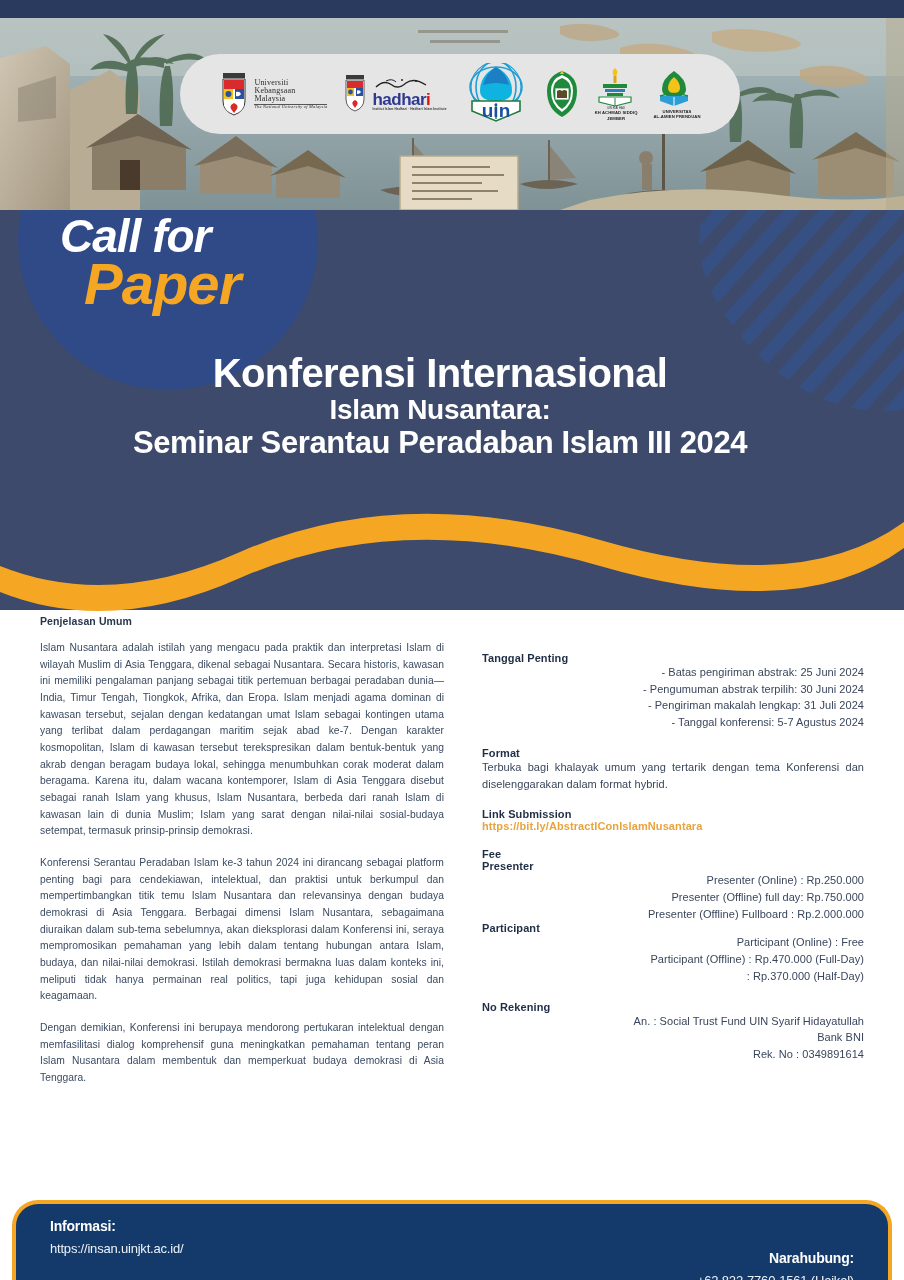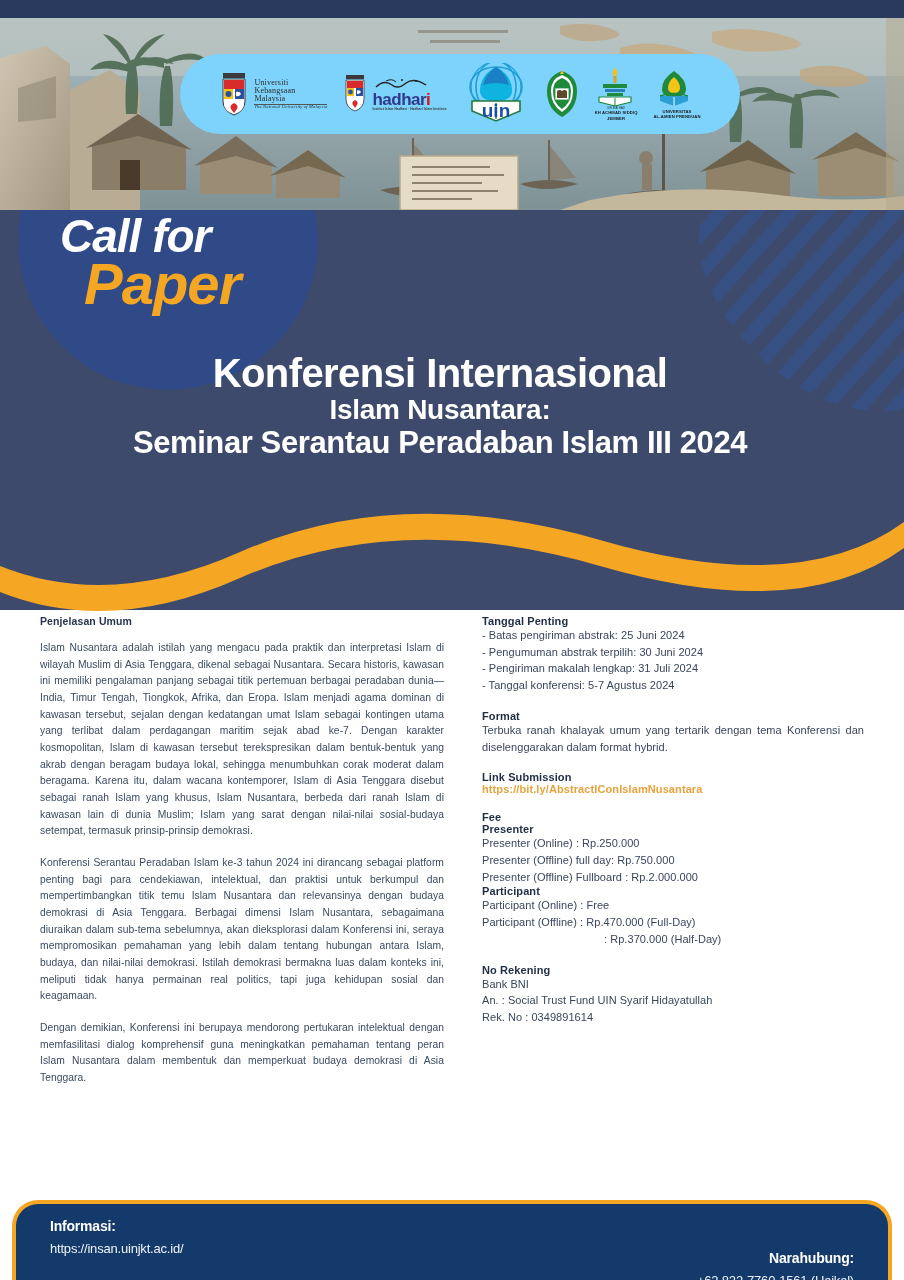--- a/index.html
+++ b/index.html
@@ -21,21 +21,21 @@
   .banner{
     position:absolute; left:0; top:18px; width:904px; height:192px;
     overflow:hidden;
     background:#8e9a9e;
   }
   .banner svg{ position:absolute; left:0; top:0; width:904px; height:192px; }
 
   
   .logo-bar{
     position:absolute; left:180px; top:54px; width:560px; height:80px;
-    background:#7dd3fc; border-radius:40px;
+    background:#e5e5e5; border-radius:40px;
     display:flex; align-items:center; justify-content:center; gap:16px;
     padding:0 22px; z-index:5;
   }
   .logo{ display:flex; align-items:center; gap:5px; }
   .logo svg{ display:block; }
   .logo-txt{ line-height:1.0; }
   .ukm-txt{ font-family:"Liberation Serif", serif; font-size:7px; color:#2b2b2b; letter-spacing:.2px;}
   .ukm-txt b{ display:block; font-weight:400; font-size:8px; }
   .ukm-sub{ font-size:4.5px; font-style:italic; border-top:.6px solid #555; margin-top:1px; padding-top:.5px;}
   .hadhari-word{ font-family:"Liberation Sans", sans-serif; font-weight:bold; font-size:17px; color:#2f3a8f; letter-spacing:-.5px;}
@@ -81,33 +81,33 @@
   }
   .wave svg{ display:block; width:904px; height:160px; }
 
   
   .content{
     position:absolute; left:0; top:615px; width:904px; height:580px;
     padding:0 40px;
   }
   .cols{ display:flex; gap:38px; }
   .col-left{ width:404px; }
-  .col-right{ width:382px; }
+  .col-right{ width:382px;margin-top:37px; }
 
   .h-sec{
     font-size:10.5px; font-weight:bold; color:#27354d;
     margin-bottom:13px; letter-spacing:.1px;
   }
   .para{
     font-size:10.3px; color:#3a4a61; line-height:1.62;
     text-align:justify; margin-bottom:15px; letter-spacing:.05px;
   }
 
   .r-head{ font-size:11px; font-weight:bold; color:#1f2d45; letter-spacing:.1px; }
-  .r-line{ font-size:11px; color:#39465c; line-height:1.52; letter-spacing:.05px; }
+  .r-line{ font-size:11px; color:#39465c; line-height:1.52; letter-spacing:.05px;text-align:right; }
   .r-link{ font-size:11px; font-weight:bold; color:#e8a33d; letter-spacing:.1px; word-break:break-all;}
   .r-just{ font-size:11px; color:#39465c; line-height:1.52; text-align:justify; letter-spacing:.05px;}
   .gap-m{ height:16px; }
   .indent{ padding-left:122px; }
 
   
   .footer{
     position:absolute; left:12px; top:1200px; width:880px; height:92px;
     background:#133a6b; border-radius:26px 26px 0 0;
     border:4px solid #f5a623; border-bottom:none;
@@ -384,41 +384,41 @@
     <div class="col-right">
 
       <div class="r-head">Tanggal Penting</div>
       <div class="r-line">- Batas pengiriman abstrak: 25 Juni 2024</div>
       <div class="r-line">- Pengumuman abstrak terpilih: 30 Juni 2024</div>
       <div class="r-line">- Pengiriman makalah lengkap: 31 Juli 2024</div>
       <div class="r-line">- Tanggal konferensi: 5-7 Agustus 2024</div>
 
       <div class="gap-m"></div>
       <div class="r-head">Format</div>
-      <div class="r-just">Terbuka ranah khalayak umum yang tertarik dengan tema Konferensi dan diselenggarakan dalam format hybrid.</div>
+      <div class="r-just">Terbuka bagi khalayak umum yang tertarik dengan tema Konferensi dan diselenggarakan dalam format hybrid.</div>
 
       <div class="gap-m"></div>
       <div class="r-head">Link Submission</div>
       <div class="r-link">https://bit.ly/AbstractIConIslamNusantara</div>
 
       <div class="gap-m"></div>
       <div class="r-head">Fee</div>
       <div class="r-head">Presenter</div>
       <div class="r-line">Presenter (Online) : Rp.250.000</div>
       <div class="r-line">Presenter (Offline) full day: Rp.750.000</div>
       <div class="r-line">Presenter (Offline) Fullboard :  Rp.2.000.000</div>
       <div class="r-head">Participant</div>
       <div class="r-line">Participant (Online) : Free</div>
       <div class="r-line">Participant (Offline) : Rp.470.000 (Full-Day)</div>
       <div class="r-line indent">: Rp.370.000 (Half-Day)</div>
 
       <div class="gap-m"></div>
       <div class="r-head">No Rekening</div>
+      <div class="r-line">An. : Social Trust Fund UIN Syarif Hidayatullah</div>
       <div class="r-line">Bank BNI</div>
-      <div class="r-line">An. : Social Trust Fund UIN Syarif Hidayatullah</div>
       <div class="r-line">Rek. No : 0349891614</div>
 
     </div>
   </div>
 </div>
 
 <div class="footer">
   <div class="f-left">
     <div class="f-head">Informasi:</div>
     <div class="f-line">https://insan.uinjkt.ac.id/</div>

